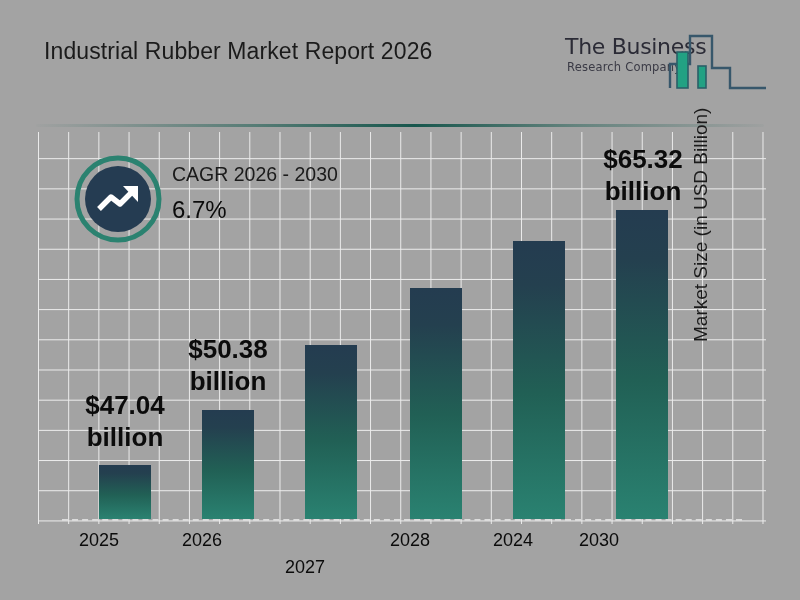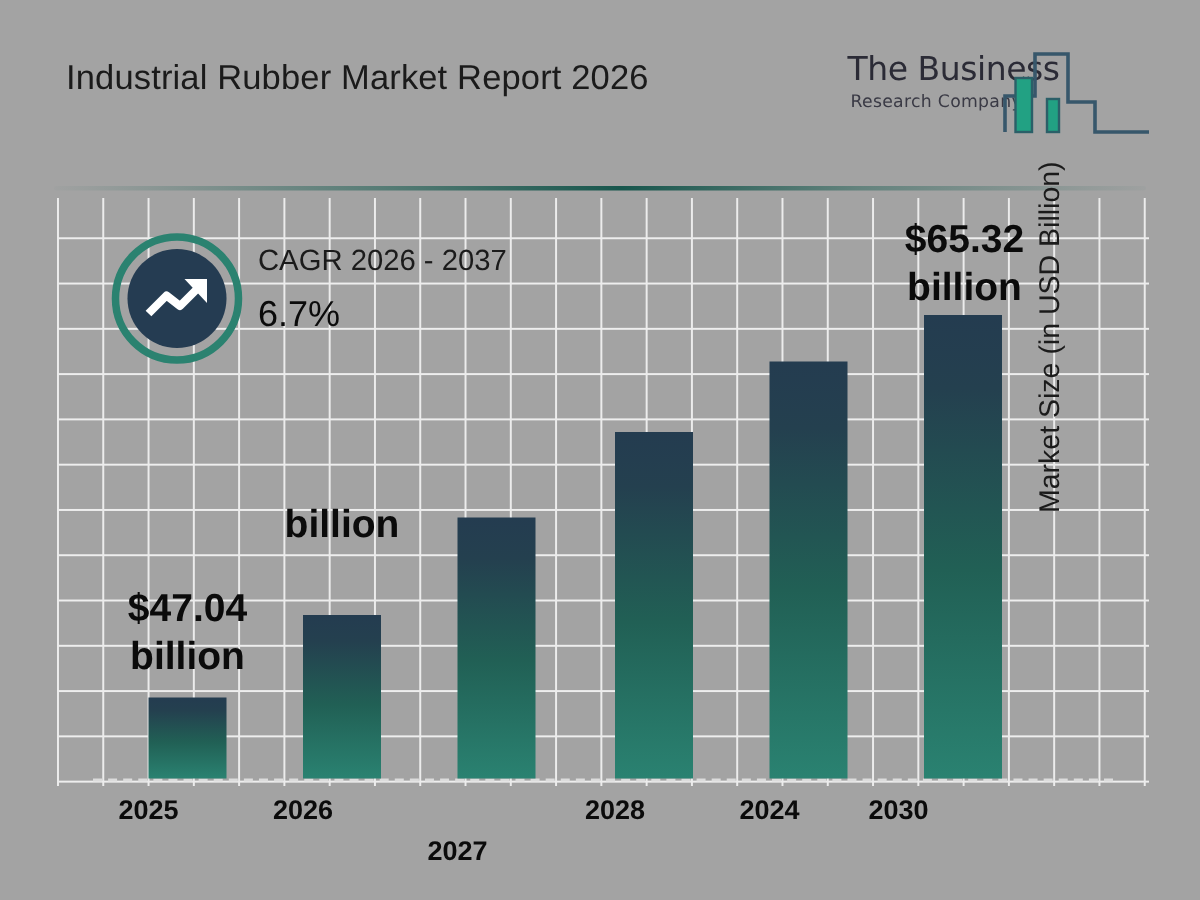--- a/index.html
+++ b/index.html
@@ -155,21 +155,21 @@
   #xaxis {
     position: absolute;
     left: 38px; top: 530px;
     width: 728px; height: 30px;
   }
   .xtick {
     position: absolute;
     width: 90px;
     text-align: center;
     font-size: 18px;
-    font-weight: bold;
+    font-weight: normal;
     color: #0b0b0b;
   }
 
   
   #yaxis-title {
     position: absolute;
     left: 690px; top: 222px;
     width: 300px;
     transform: rotate(-90deg);
     transform-origin: 60px 60px;
@@ -212,37 +212,38 @@
       <div class="bar" style="left:578px; height:309px;"></div>
     </div>
   </div>
 
   <div class="value-label" style="left:65px; top:390px;">
     <div>$47.04</div>
     <div>billion</div>
   </div>
 
   <div class="value-label" style="left:168px; top:334px;">
+    <div>$50.38</div>
     <div>billion</div>
   </div>
 
   <div class="value-label" style="left:583px; top:144px;">
     <div>$65.32</div>
     <div>billion</div>
   </div>
 
   <div id="cagr">
     <svg id="cagr-circle" viewBox="0 0 88 88">
       <circle cx="44" cy="44" r="41" fill="none" stroke="#2b8270" stroke-width="5"></circle>
       <circle cx="44" cy="44" r="33" fill="#253c52"></circle>
       <polyline points="25,54 37,42 46,49 62,33" fill="none" stroke="#ffffff" stroke-width="5.4" stroke-linejoin="round" stroke-linecap="butt"></polyline>
       <polygon points="64,31 64,47 49,31" fill="#ffffff"></polygon>
     </svg>
     <div id="cagr-text">
-      <div id="cagr-period">CAGR 2026 - 2037</div>
+      <div id="cagr-period">CAGR 2026 - 2030</div>
       <div id="cagr-value">6.7%</div>
     </div>
   </div>
 
   <div id="xaxis">
     <div class="xtick" style="left:16px;">2025</div>
     <div class="xtick" style="left:119px;">2026</div>
     <div class="xtick" style="left:222px;margin-top:27px;">2027</div>
     <div class="xtick" style="left:327px;">2028</div>
     <div class="xtick" style="left:430px;">2024</div>

